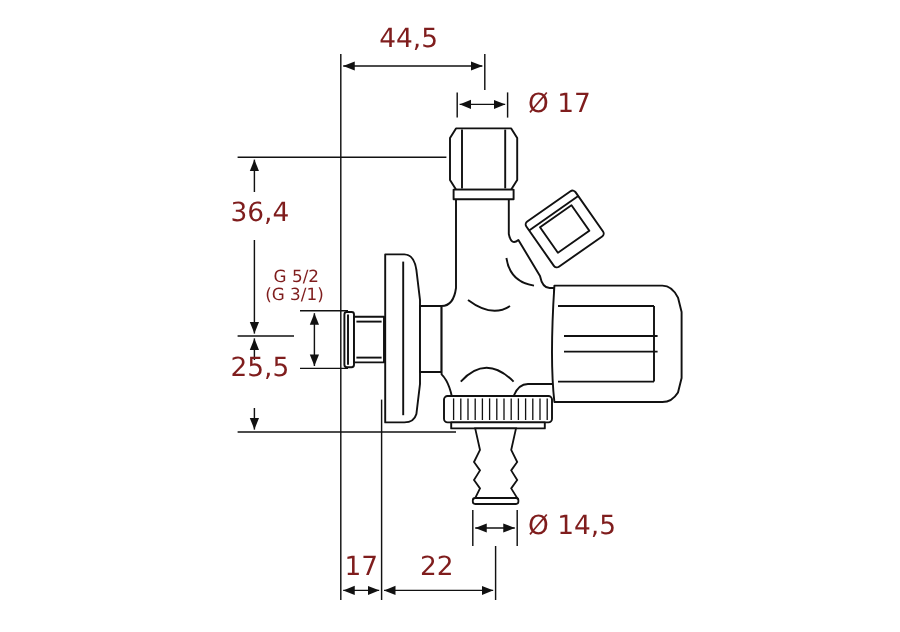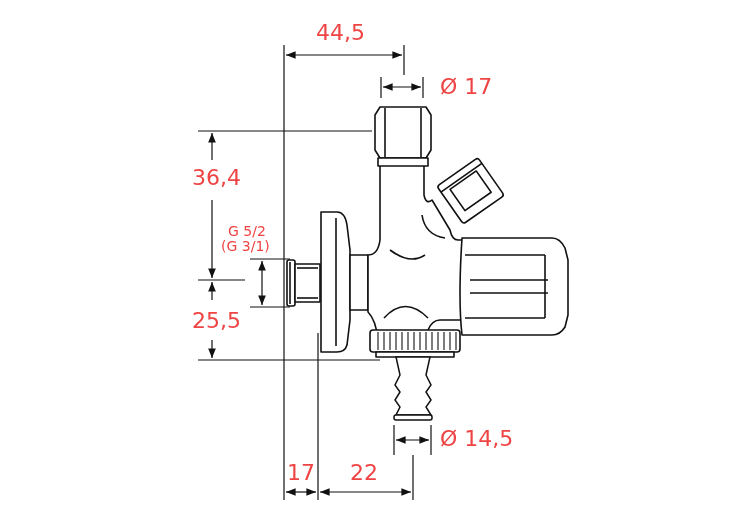--- a/index.html
+++ b/index.html
@@ -1,18 +1,18 @@
 <!DOCTYPE html>
 <html><head>
 <meta charset="utf-8">
 <style>
   html, body { margin: 0; padding: 0; background: #ffffff; }
   body { width: 750px; height: 527px; position: relative; overflow: hidden; }
   #drawing { position: absolute; left: 0; top: 0; width: 750px; height: 527px; }
-  .lbl { position: absolute; font-family: "DejaVu Sans", sans-serif; color: #ef4444; white-space: nowrap; line-height: 1; }
+  .lbl { position: absolute; font-family: "DejaVu Sans", sans-serif; color: #7f1d1d; white-space: nowrap; line-height: 1; }
   .big { font-size: 22px; }
   .small { font-size: 14px; }
 </style>
 </head>
 <body>
 
 <svg id="drawing" viewBox="0 0 750 527" xmlns="http://www.w3.org/2000/svg">
   <defs>
     <marker id="arr" viewBox="0 0 10 10" refX="10" refY="5" markerWidth="8" markerHeight="8" orient="auto-start-reverse">
       <path d="M0,1 L10,5 L0,9 z" fill="#111"></path>
@@ -109,16 +109,16 @@
     <path d="M396,357 L430,357 L426,375 L431,385 L426,392 L431,400 L426,407 L431,415 L396,415 L400,407 L395,400 L400,392 L395,385 L400,375 Z"></path>
     <rect x="394" y="415" width="38" height="5" rx="2"></rect>
   </g>
 </svg>
 
 <div class="lbl big" style="left:316px; top:22px;">44,5</div>
 <div class="lbl big" style="left:440px; top:76px;">Ø 17</div>
 <div class="lbl big" style="left:192px; top:167px;">36,4</div>
 <div class="lbl small" style="left:228px; top:224px;">G 5/2</div>
 <div class="lbl small" style="left:221px; top:239px;">(G 3/1)</div>
-<div class="lbl big" style="left:192px; top:310px;">25,5</div>
+<div class="lbl big" style="left:192px; top:296px;">25,5</div>
 <div class="lbl big" style="left:440px; top:428px;">Ø 14,5</div>
 <div class="lbl big" style="left:287px; top:462px;">17</div>
 <div class="lbl big" style="left:350px; top:462px;">22</div>
 
 </body></html>

